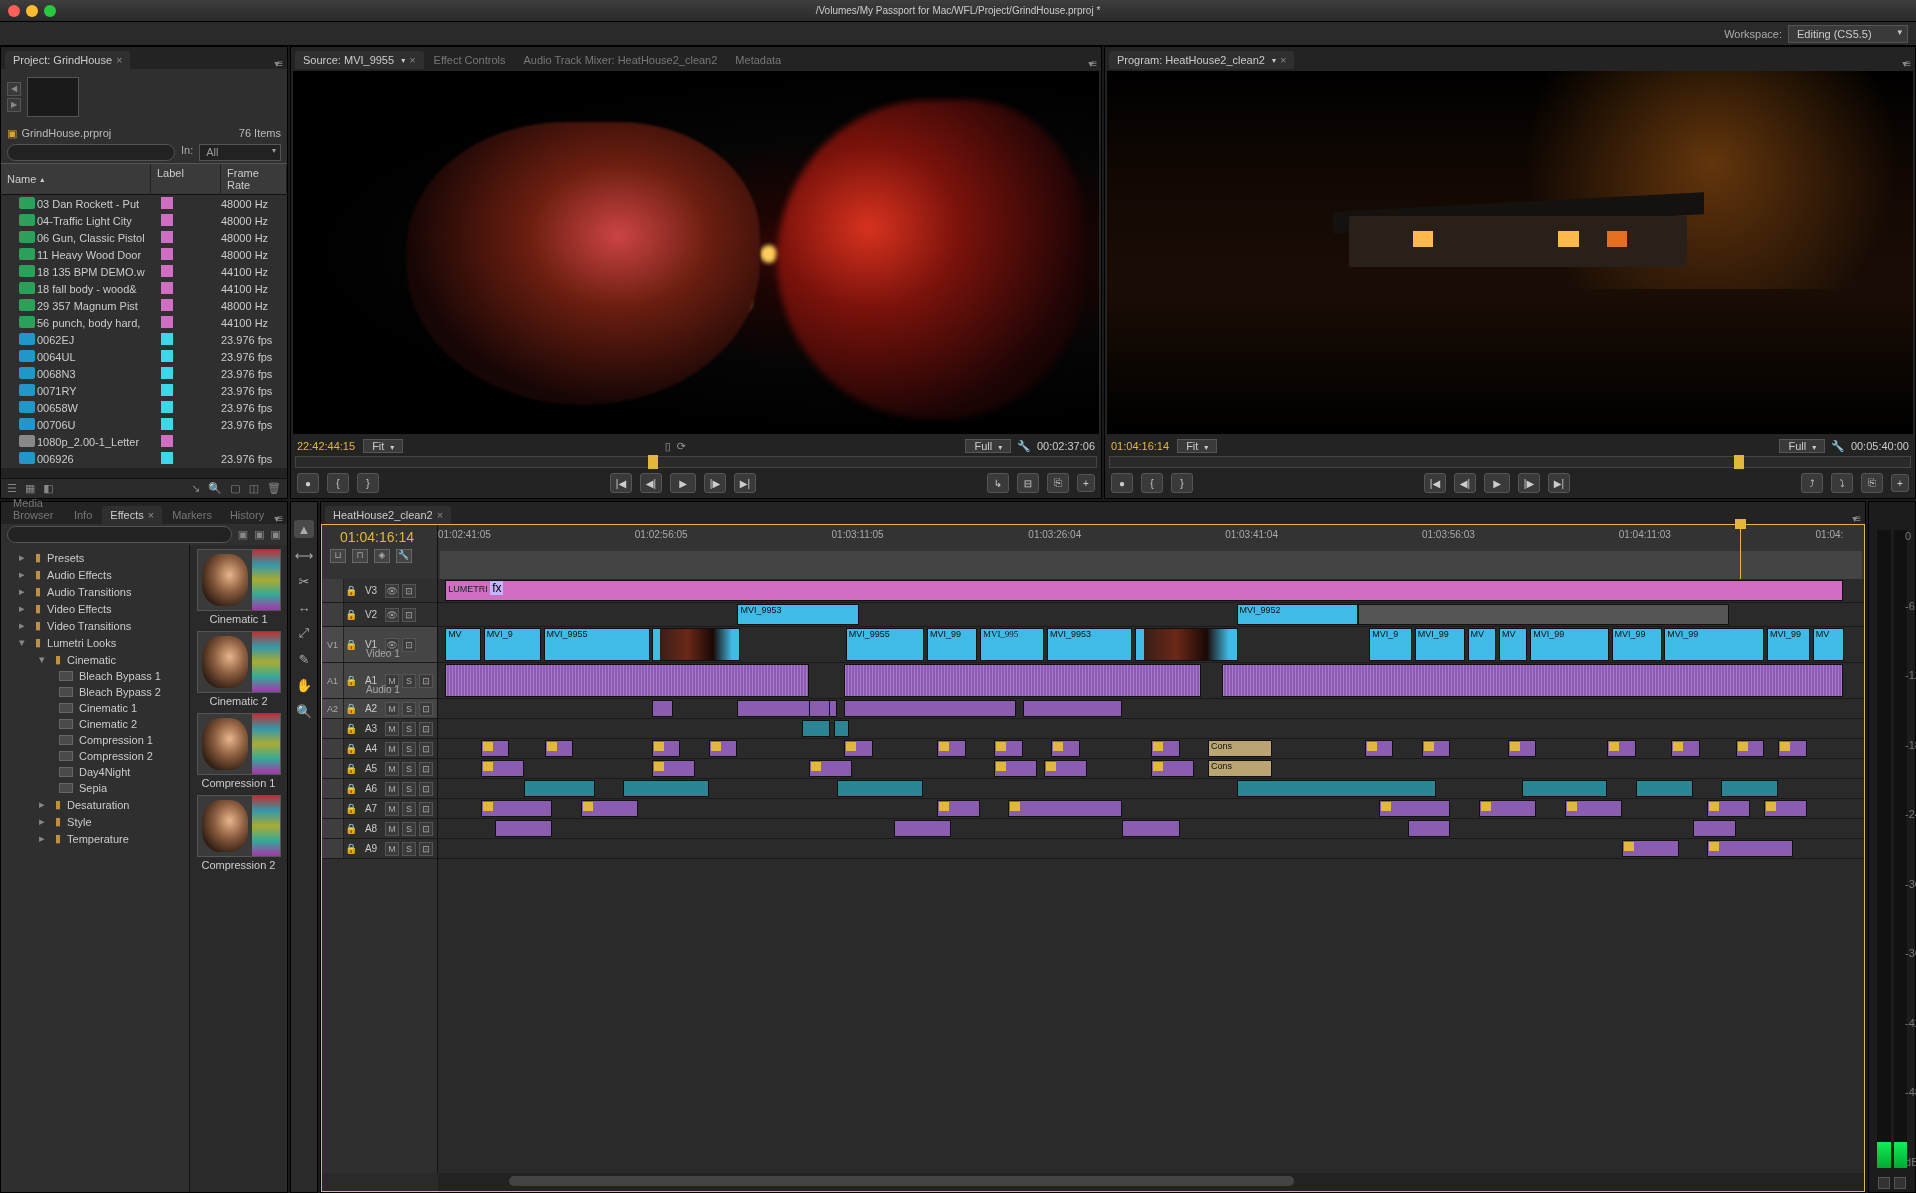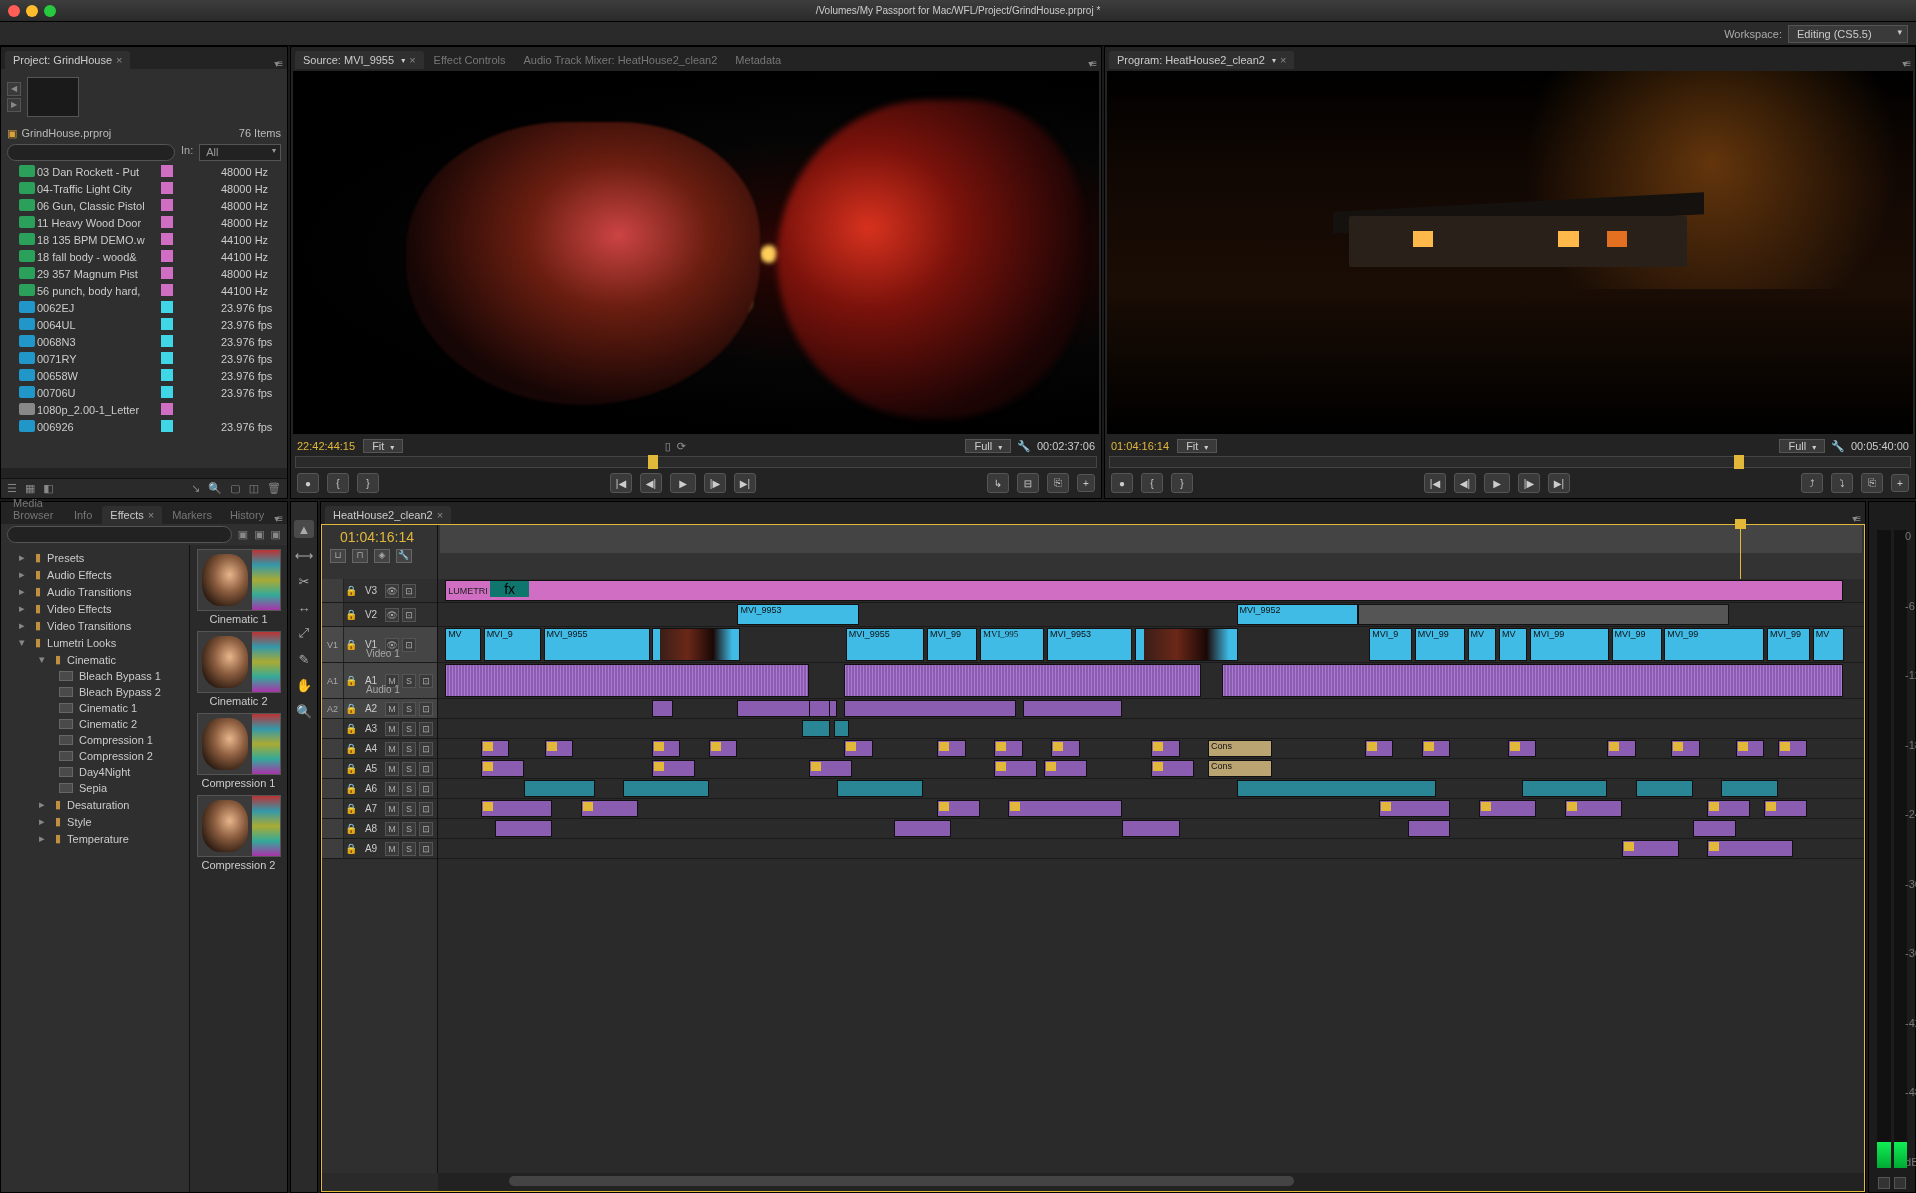--- a/index.html
+++ b/index.html
@@ -226,20 +226,28 @@
       </div>
       <div class="proj-path-row">
         <span><span class="folder-ic">▣</span><span>GrindHouse.prproj</span></span>
         <span>76 Items</span>
       </div>
       <div class="proj-search-row">
         <input class="proj-search" placeholder="" style="">
         <span class="proj-in">In:</span>
         <div class="proj-all">All</div>
       </div>
+      <div class="bin-header">
+        <div class="col-name">
+            <span>Name</span>
+            <span class="sort-ar">▴</span>
+          </div>
+        <div class="col-label">Label</div>
+        <div class="col-rate">Frame Rate</div>
+      </div>
       <div class="bin-list" id="bin-list">
           <div class="bin-row">
             <span class="ic-cell"><span class="clip-ic ic-audio"></span></span>
     <span class="name-cell">03 Dan Rockett - Put</span>
     <span class="label-cell"><span class="label-sw" style="background:#d06ec4"></span></span>
     <span class="rate-cell">48000 Hz</span>
           </div>
           <div class="bin-row">
             <span class="ic-cell"><span class="clip-ic ic-audio"></span></span>
     <span class="name-cell">04-Traffic Light City</span>
@@ -613,20 +621,30 @@
           <div class="tl-header-left">
             <div class="tl-tc">01:04:16:14</div>
             <div class="tl-opts">
               <div class="tl-opt">⊔</div>
               <div class="tl-opt">⊓</div>
               <div class="tl-opt">◈</div>
               <div class="tl-opt">🔧</div>
             </div>
           </div>
           <div class="tl-ruler">
+            <div class="tl-ruler-top" id="tl-ruler">
+                <span class="tl-tick-lbl" style="left: 0%;">01:02:41:05</span>
+                <span class="tl-tick-lbl" style="left: 13.8%;">01:02:56:05</span>
+                <span class="tl-tick-lbl" style="left: 27.6%;">01:03:11:05</span>
+                <span class="tl-tick-lbl" style="left: 41.4%;">01:03:26:04</span>
+                <span class="tl-tick-lbl" style="left: 55.2%;">01:03:41:04</span>
+                <span class="tl-tick-lbl" style="left: 69%;">01:03:56:03</span>
+                <span class="tl-tick-lbl" style="left: 82.8%;">01:04:11:03</span>
+                <span class="tl-tick-lbl" style="left: 96.6%;">01:04:</span>
+              </div>
             <div class="tl-ruler-bot"></div>
             <div class="tl-playhead" id="tl-playhead" style="left: 91.3%;"></div>
           </div>
         </div>
         <div class="tl-tracks">
           <div class="tl-track-heads" id="trk-heads">
               <div class="trk-head v" style="height: 24px;">
                 <div class="trk-patch "></div>
     <div class="trk-lock">🔒</div>
     <div class="trk-name">V3</div>
@@ -744,21 +762,21 @@
     <div class="trk-name">A9</div>
     <div class="trk-toggles">
       <div class="trk-tg">M</div>
       <div class="trk-tg">S</div>
       <div class="trk-tg">⊡</div>
     </div>
               </div>
             </div>
           <div class="tl-track-area" id="trk-area">
               <div class="trk-lane" style="top: 0px; height: 24px;">
-                <div class="clip clip-fx" style="left: 0.5%; width: 98%;">LUMETRI <span style="background:#0f766e;padding:0 14px;color:#000;font-size:14px;">fx</span></div>
+                <div class="clip clip-fx" style="left: 0.5%; width: 98%;">LUMETRI <span style="background:#c4b5fd;padding:0 2px;color:#000;font-size:12px;">fx</span></div>
               </div>
               <div class="trk-lane" style="top: 24px; height: 24px;">
                 <div class="clip clip-vid" style="left: 21%; width: 8.5%;">MVI_9953</div>
                 <div class="clip clip-vid" style="left: 56%; width: 8.5%;">MVI_9952</div>
                 <div class="clip" style="left: 64.5%; width: 26%; background: rgb(85, 85, 85);"></div>
               </div>
               <div class="trk-lane" style="top: 48px; height: 36px;">
                 <div class="clip clip-vid" style="left: 0.5%; width: 2.5%;">MV</div>
                 <div class="clip clip-vid" style="left: 3.2%; width: 4%;">MVI_9</div>
                 <div class="clip clip-vid" style="left: 7.4%; width: 7.5%;">MVI_9955</div>

